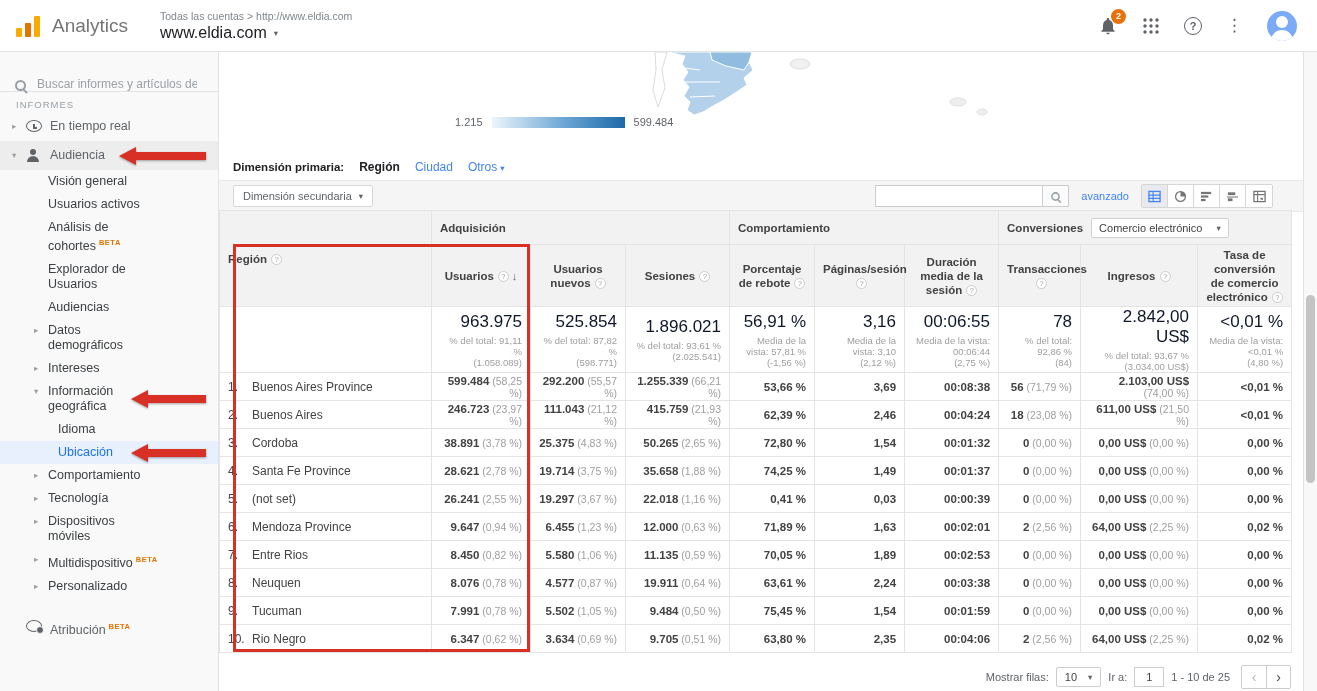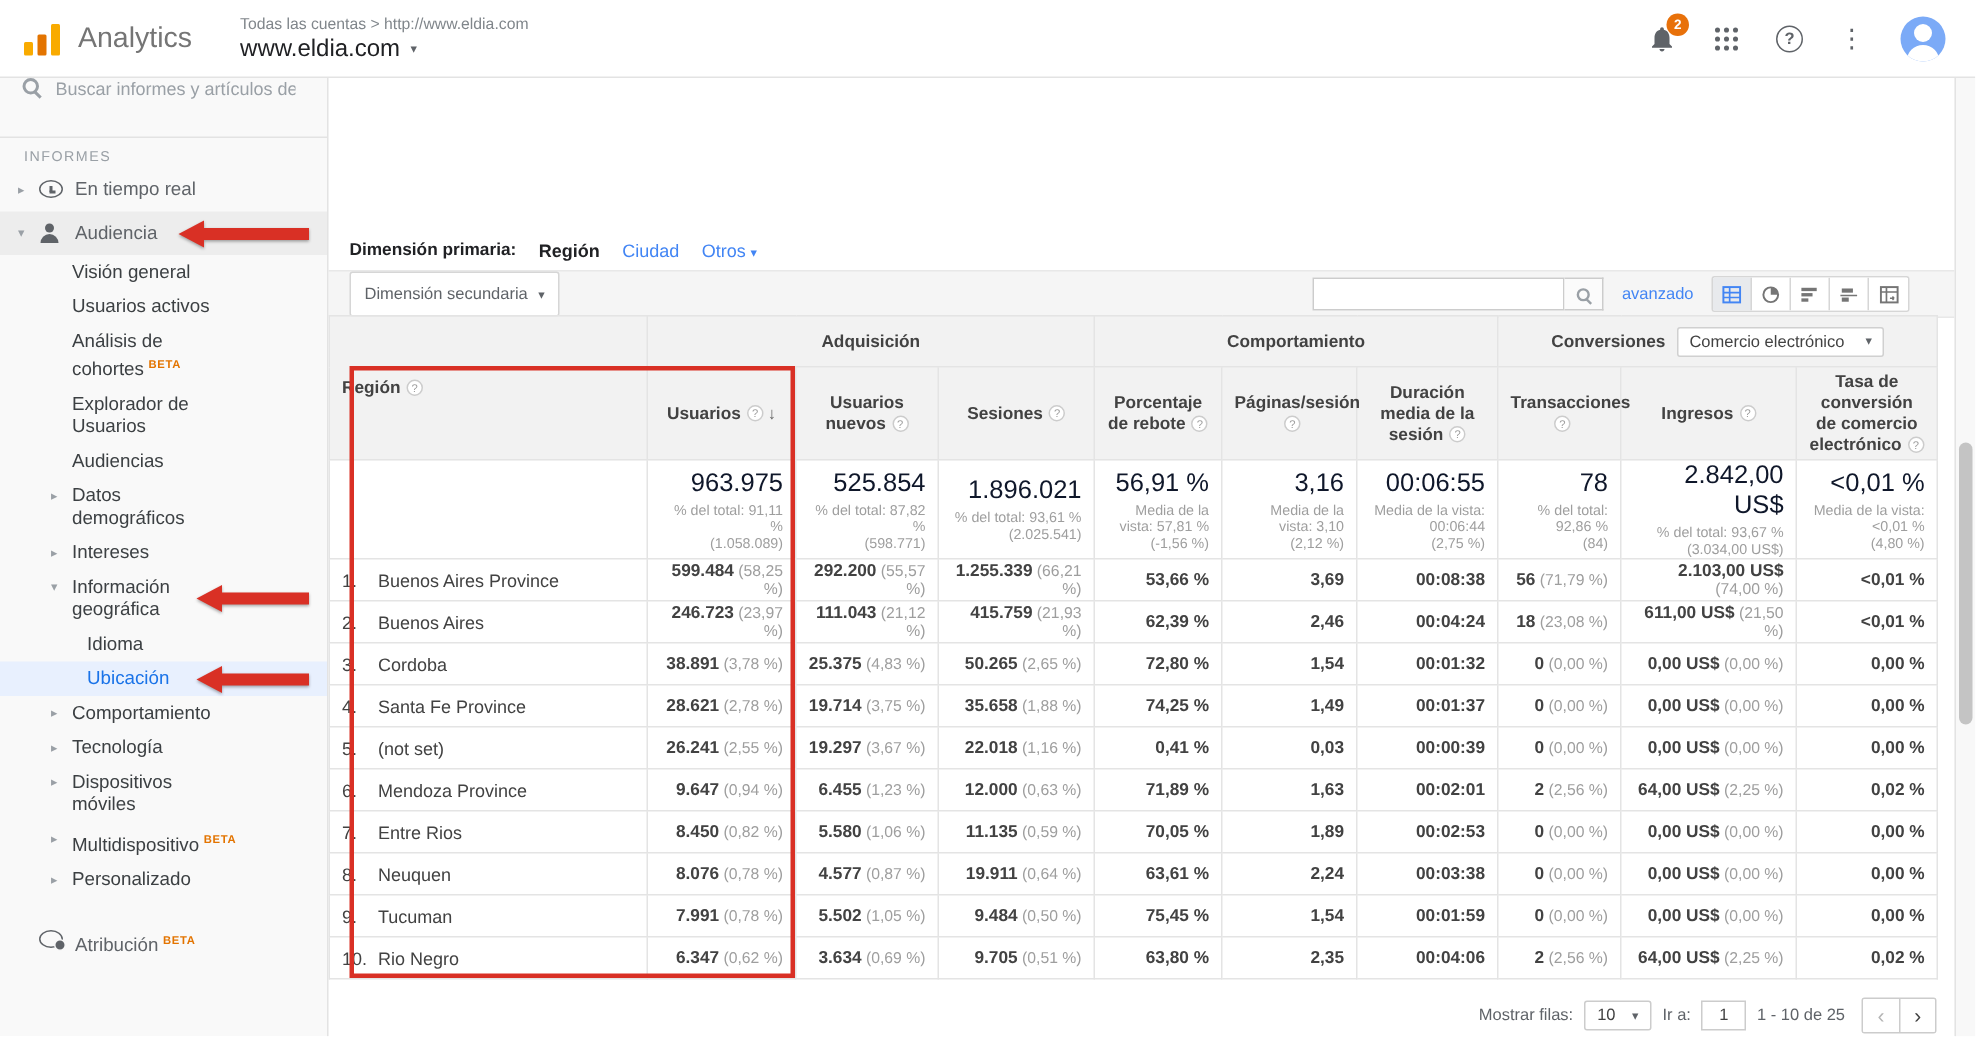--- a/index.html
+++ b/index.html
@@ -24,21 +24,21 @@
 .tbtn{position:relative;cursor:pointer;display:flex;align-items:center;justify-content:center;background:none;border:0}
 .badge{position:absolute;top:-7px;right:-8px;background:#e8710a;color:#fff;font-size:9px;font-weight:bold;min-width:15px;height:15px;line-height:15px;border-radius:8px;text-align:center}
 .help-circ{width:18px;height:18px;border:1.5px solid #5f6368;border-radius:50%;color:#5f6368;font-size:11px;font-weight:bold;display:flex;align-items:center;justify-content:center}
 .kebab{font-size:17px;color:#5f6368;line-height:1}
 .avatar{width:30px;height:30px;border-radius:50%;background:#7baaf7;position:relative;overflow:hidden}
 .avatar::before{content:'';position:absolute;left:9px;top:5px;width:12px;height:12px;border-radius:50%;background:#fff}
 .avatar::after{content:'';position:absolute;left:4px;top:19px;width:22px;height:14px;border-radius:11px 11px 0 0;background:#fff}
 
 
 .sidebar{position:absolute;top:52px;left:0;width:219px;height:639px;background:#f9f9f9;border-right:1px solid #e3e3e3;overflow:hidden;z-index:10}
-.sb-search{display:flex;align-items:flex-start;gap:11px;height:40px;padding:0 15px;border-bottom:1px solid #e3e3e3}
+.sb-search{display:flex;align-items:flex-end;gap:11px;height:40px;padding:0 15px;border-bottom:1px solid #e3e3e3}
 .sb-search input{border:0;outline:0;background:transparent;font-size:12px;width:160px;font-family:inherit;color:#3c4043}
 .sb-search input::placeholder{color:#9aa0a6}
 .icon-search{width:11px;height:11px;border:2px solid #9aa0a6;border-radius:50%;position:relative;display:inline-block;flex:0 0 auto}
 .icon-search::after{content:'';position:absolute;width:2px;height:6px;background:#9aa0a6;right:-2px;bottom:-5px;transform:rotate(-45deg)}
 .sb-section{font-size:9.5px;color:#9aa0a6;letter-spacing:1px;padding:7px 0 2px 16px}
 .sb-nav{padding-bottom:6px}
 .sitem{display:flex;align-items:flex-start;padding:4px 8px 4px 12px;cursor:pointer;position:relative;line-height:15px;font-size:12.5px;color:#3c4043}
 .sitem.lvl0{color:#5f6368;padding-top:7px;padding-bottom:7px}
 .sitem.lvl1{padding-left:34px}
 .sitem.lvl2{padding-left:44px}
@@ -73,39 +73,39 @@
 .legend{position:absolute;left:236px;top:64px;display:flex;align-items:center;gap:9px;font-size:11px;color:#5f6368}
 .legend-bar{width:133px;height:11px;background:linear-gradient(to right,#edf5fc,#6aa5d4 55%,#1c69a8);display:inline-block}
 
 .dim-row{position:absolute;top:104px;left:0;width:100%;height:22px;display:flex;align-items:center;gap:15px;padding-left:14px}
 .dim-label{font-weight:bold;color:#202124;font-size:11.5px}
 .dim-opt{cursor:pointer;font-size:12px}
 .dim-opt.active{color:#202124;font-weight:bold}
 .dim-opt.link{color:#4285f4}
 .dim-opt .mini-caret{color:#4285f4;margin-left:3px}
 
-.toolbar{position:absolute;top:128px;left:0;width:100%;height:32px;background:#f5f5f5;border-top:1px solid #e8e8e8;border-bottom:1px solid #e8e8e8;display:flex;padding:0 30px 0 14px}
+.toolbar{position:absolute;top:128px;left:0;width:100%;height:32px;background:#f5f5f5;border-top:1px solid #e8e8e8;border-bottom:1px solid #e8e8e8;display:flex;align-items:center;padding:0 30px 0 14px}
 .btn-secdim{background:#fff;border:1px solid #d6d6d6;border-radius:2px;font-size:11px;color:#5f6368;padding:4px 9px;display:flex;align-items:center;gap:7px;cursor:pointer;font-family:inherit}
 .toolbar-right{margin-left:auto;display:flex;align-items:center}
 .searchwrap{display:flex}
 .tsearch{width:168px;height:22px;border:1px solid #ccc;background:#fff;padding:0 6px;font-size:11px;font-family:inherit;outline:none}
 .tsearch-btn{width:26px;height:22px;border:1px solid #ccc;border-left:0;background:#fbfbfb;display:flex;align-items:center;justify-content:center;cursor:pointer}
 .tsearch-btn .icon-search{transform:scale(.8)}
 .advanced{color:#4285f4;font-size:11px;margin:0 12px;cursor:pointer;text-decoration:none}
 .viewbtns{display:flex;border:1px solid #d6d6d6;border-radius:2px;overflow:hidden;background:#fff}
 .vbtn{width:26px;height:22px;background:#fff;border:0;border-right:1px solid #d6d6d6;display:flex;align-items:center;justify-content:center;cursor:pointer;color:#757575}
 .vbtn:last-child{border-right:0}
 .vbtn.active{background:#e8eaed;color:#4285f4}
 
 
 .gtable{position:absolute;top:158px;left:0;border-collapse:collapse;table-layout:fixed;width:1072px;font-size:11.5px}
 .gtable th,.gtable td{border:1px solid #e4e4e4;padding:0 8px;vertical-align:middle}
 .gtable thead th{background:#f2f2f2;font-weight:bold;color:#424242}
 .region-head{text-align:left;font-size:11.5px}
-.gcell{text-align:center;height:34px;font-size:11.5px}
+.gcell{text-align:left;height:34px;font-size:11.5px}
 .gcell.conv{white-space:nowrap}
 .gselect{display:inline-flex;align-items:center;gap:14px;background:#fff;border:1px solid #d0d0d0;border-radius:2px;padding:3px 7px;font-weight:normal;font-size:11px;color:#424242;margin-left:8px;cursor:pointer}
 .mhead{text-align:center;height:62px;line-height:14px;font-size:11.5px}
 .qm{display:inline-block;width:11px;height:11px;line-height:10px;border-radius:50%;background:#fff;border:1px solid #ccc;color:#9e9e9e;font-size:7.5px;font-weight:normal;text-align:center;margin-left:4px;vertical-align:1px;cursor:pointer}
 .sorticon{color:#616161;font-size:11px;margin-left:3px}
 .sumrow td{height:66px;background:#fff;text-align:right}
 .rsum{background:#fff}
 .sval{font-size:17px;color:#0f172a;margin-bottom:3px}
 .ssub{font-size:9.5px;color:#9e9e9e;line-height:11px}
 .drow td{height:28px;background:#fff}
@@ -276,20 +276,36 @@
         <div class="sitem lvl0 gap">
           <span class="exp"></span>
           <span class="sicon icon-attribution"></span>
           <span class="slabel">Atribución<span class="beta">BETA</span></span>
         </div>
       </nav>
   </aside>
 
   <div class="main">
 
+    <div class="map-area">
+      <svg class="map-svg" viewBox="0 0 420 100" width="420" height="100">
+        <path d="M55,0 L67,0 L62,18 L65,36 L58,55 L53,38 L56,18 Z" fill="#ffffff" stroke="#dcdcdc" stroke-width="1"></path>
+        <path d="M68,0 L152,0 L149,10 L153,18 L144,26 L147,33 L135,41 L124,48 L113,54 L103,60 L94,63 L87,58 L90,50 L84,44 L89,35 L83,28 L88,20 L82,12 L85,4 Z" fill="#b3d1ea" stroke="#ffffff" stroke-width="1"></path>
+        <path d="M110,0 L152,0 L149,10 L144,18 L126,14 L112,8 Z" fill="#8fbcdf" stroke="#ffffff" stroke-width="1"></path>
+        <path d="M68,14 L100,18 M80,30 L120,30 M90,45 L115,44" stroke="#ffffff" stroke-width="1" fill="none"></path>
+        <ellipse cx="200" cy="12" rx="10" ry="5" fill="#f1f1f1" stroke="#e0e0e0"></ellipse>
+        <ellipse cx="358" cy="50" rx="8" ry="4" fill="#eeeeee" stroke="#e0e0e0"></ellipse>
+        <ellipse cx="382" cy="60" rx="5" ry="3" fill="#eeeeee" stroke="#e0e0e0"></ellipse>
+      </svg>
+      <div class="legend">
+        <span>1.215</span>
+        <span class="legend-bar"></span>
+        <span>599.484</span>
+      </div>
+    </div>
 
     <div class="dim-row">
       <span class="dim-label">Dimensión primaria:</span>
       <span class="dim-opt active">Región</span>
       <span class="dim-opt link">Ciudad</span>
       <span class="dim-opt link"><span>Otros</span><span class="mini-caret">▾</span></span>
     </div>
 
     <div class="toolbar">
       <button class="btn-secdim">

